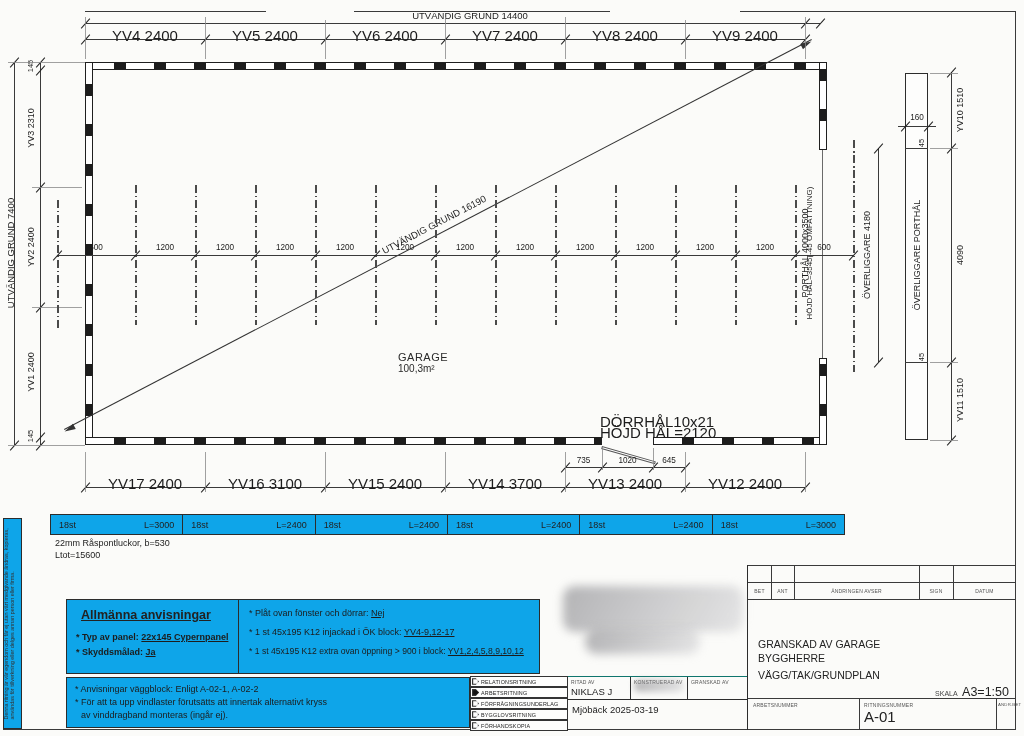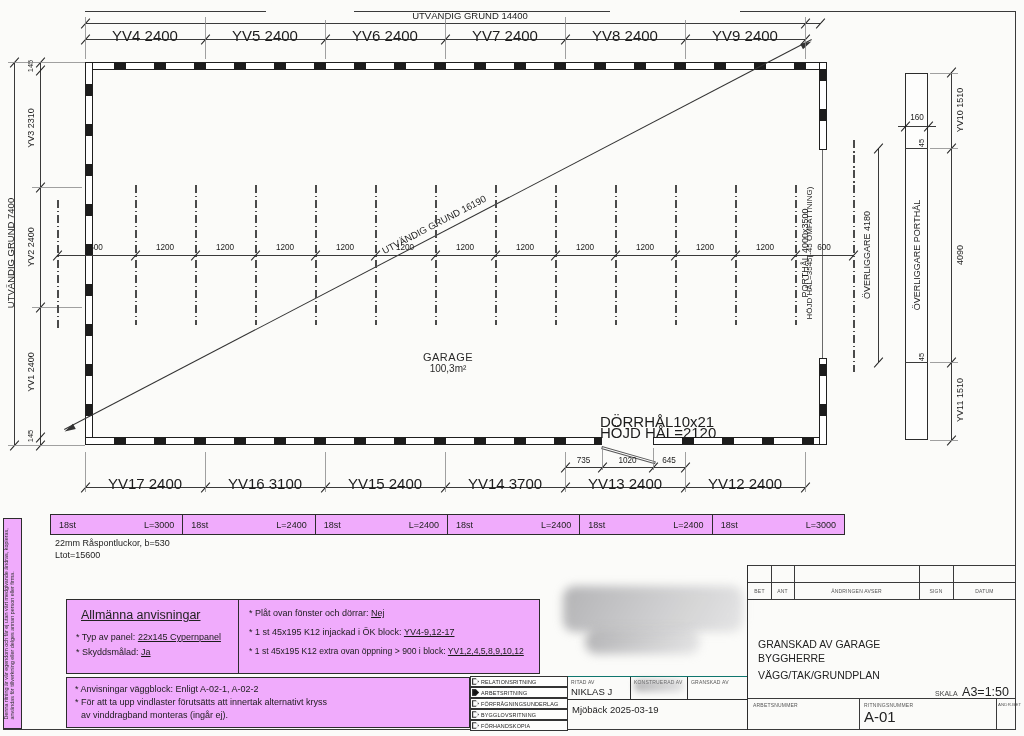--- a/index.html
+++ b/index.html
@@ -12,31 +12,31 @@
   .ext{position:absolute;width:1px;background:#8a8a8a;opacity:.8}
   .exth{position:absolute;height:1px;background:#8a8a8a;opacity:.8}
   .dim{position:absolute;font-size:15px;text-align:center;white-space:nowrap;color:#1c1c1c}
   .dim.sm{font-size:8.2px}
   .vtext{position:absolute;font-size:9px;text-align:center;transform:rotate(-90deg);white-space:nowrap;height:12px;line-height:12px;color:#1c1c1c}
   .wall{position:absolute;border:1.2px solid #1f1f1f;box-sizing:border-box;background-color:#fff}
   .wallh{background-image:repeating-linear-gradient(90deg,transparent 0 28px,#1c1c1c 28px 40px)}
   .wallv{background-image:repeating-linear-gradient(0deg,transparent 0 28px,#1c1c1c 28px 40px)}
   .dash{position:absolute;width:2px;background:repeating-linear-gradient(180deg,#4a4a4a 0 8px,transparent 8px 11px,#4a4a4a 11px 12.5px,transparent 12.5px 15px)}
   .arrow{position:absolute;width:0;height:0;border-top:3px solid transparent;border-bottom:3px solid transparent;border-left:11px solid #333}
-  .box{position:absolute;border:1.2px solid #2c2c2c;box-sizing:border-box;background:#f0abfc}
+  .box{position:absolute;border:1.2px solid #2c2c2c;box-sizing:border-box;background:#0ea5e9}
   .nline{font-size:9px;white-space:nowrap;color:#1c1c1c}
   .uv{text-decoration:underline}
   .tinylab{font-size:5px;color:#555;letter-spacing:.2px;white-space:nowrap}
   .blur{position:absolute;border-radius:12px;filter:blur(5px);background:linear-gradient(120deg,rgba(120,120,125,.55),rgba(190,190,195,.35));}
   .white-redact{position:absolute;background:#fbfbf9;border-radius:8px}
   .statusrow{position:relative;height:11px;border:0.9px solid #333;box-sizing:border-box;display:flex;align-items:center;background:#fdfdfc}
   .statusrow .arr{width:7px;height:6.5px;margin:0 2px 0 1px;clip-path:polygon(0 0,55% 0,100% 50%,55% 100%,0 100%);border:0;background:#fdfdfc;box-shadow:inset 0 0 0 1.2px #333}
   .statusrow.sel .arr{background:#111}
   .statusrow .lab{font-size:5.4px;letter-spacing:.2px;white-space:nowrap;color:#222}
-  .garage-label{position:absolute;text-align:center;color:#2a2a2a}
+  .garage-label{position:absolute;color:#2a2a2a}
 </style>
 </head>
 <body>
 
 <div class="sheet">
 
   <div class="hl" style="left:85px;top:11px;width:931px"></div>
   <div class="vl" style="left:1015px;top:11px;height:719px"></div>
   <div class="hl" style="left:3px;top:729px;width:1013px"></div>
 
@@ -140,21 +140,21 @@
       </div>
     <div style="flex:1;display:flex;justify-content:space-between;align-items:center;padding:0 8px;font-size:9px">
         <span>18st</span>
         <span>L=3000</span>
       </div>
   </div>
   <div class="abs nline" style="left:55px;top:538px">22mm Råspontluckor, b=530</div>
   <div class="abs nline" style="left:55px;top:550px">Ltot=15600</div>
 
   <div class="box" style="left:66px;top:599px;width:474px;height:75px">
-    <div class="abs" style="left:0;top:0;width:171px;height:100%;">
+    <div class="abs" style="left:0;top:0;width:171px;height:100%;font-weight:bold;">
       <div class="abs" style="left:14px;top:8px;font-size:12.5px;text-decoration:underline;white-space:nowrap">Allmänna anvisningar</div>
       <div class="abs nline" style="left:9px;top:32px"><span>* Typ av panel: </span><span class="uv">22x145 Cypernpanel</span></div>
       <div class="abs nline" style="left:9px;top:47px"><span>* Skyddsmålad: </span><span class="uv">Ja</span></div>
     </div>
     <div class="abs" style="left:171px;top:0;width:303px;height:100%;border-left:1px solid #2c2c2c">
       <div class="abs nline" style="left:10px;top:8px"><span>* Plåt ovan fönster och dörrar: </span><span class="uv">Nej</span></div>
       <div class="abs nline" style="left:10px;top:27px"><span>* 1 st 45x195 K12 injackad i ÖK block: </span><span class="uv">YV4-9,12-17</span></div>
       <div class="abs nline" style="left:10px;top:46px;font-size:8.6px"><span>* 1 st 45x195 K12 extra ovan öppning &gt; 900 i block: </span><span class="uv">YV1,2,4,5,8,9,10,12</span></div>
     </div>
   </div>

